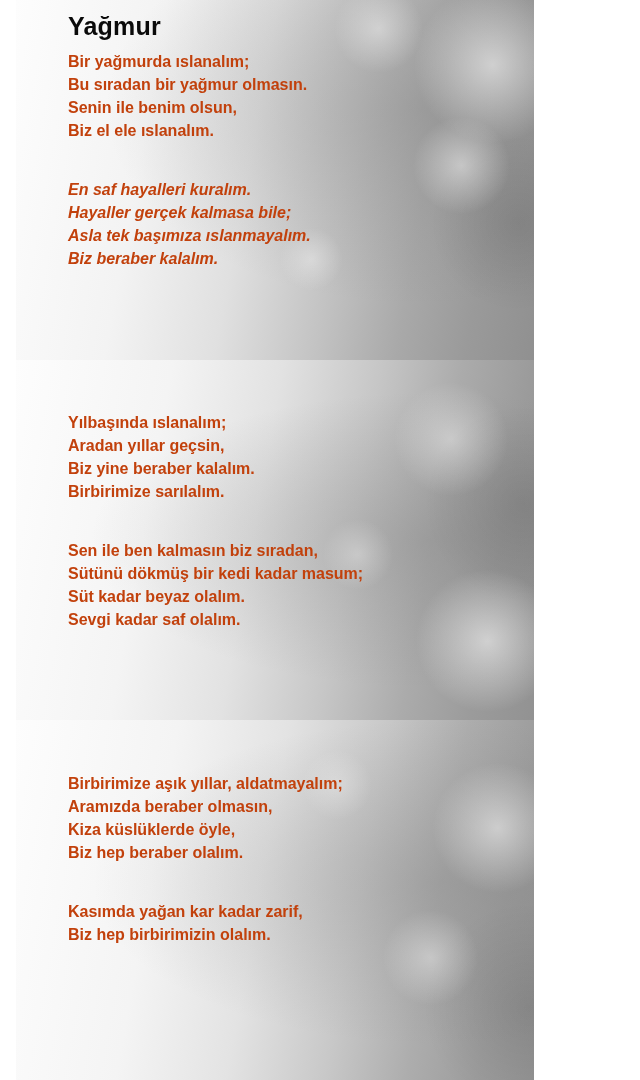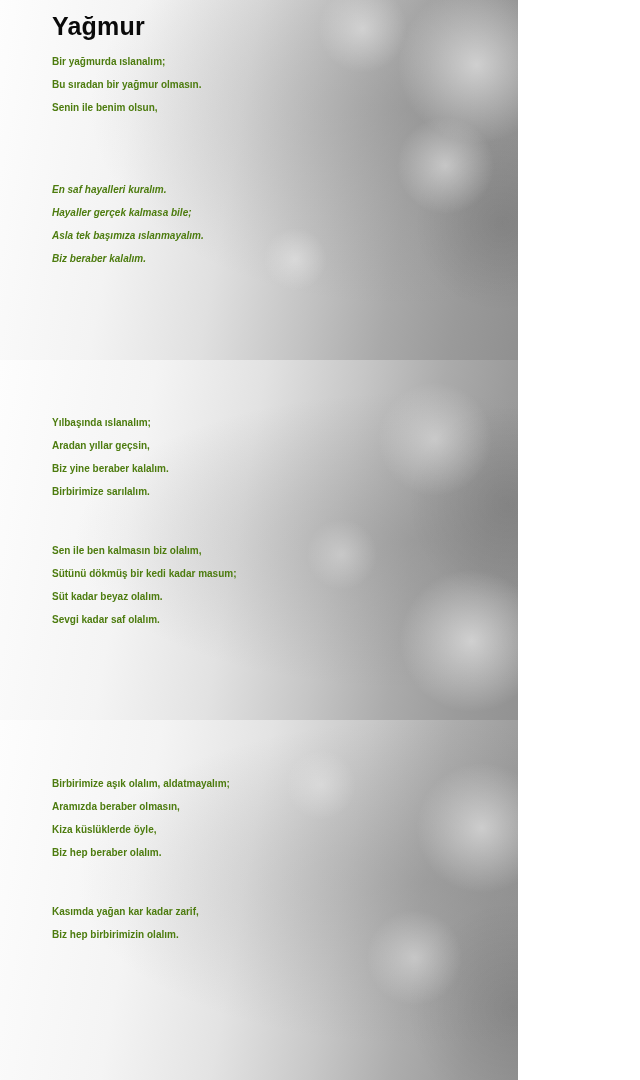--- a/index.html
+++ b/index.html
@@ -14,21 +14,21 @@
     color: #111111;
     overflow: hidden;
   }
   .page {
     position: relative;
     width: 640px;
     height: 1080px;
   }
   .panel {
     position: absolute;
-    left: 0;
+    left: 16px;
     width: 518px;
     overflow: hidden;
   }
   
   .panel-bg {
     position: absolute;
     inset: 0;
     background:
       radial-gradient(circle at 92% 18%, rgba(255,255,255,0.55) 0%, rgba(255,255,255,0) 14%),
       radial-gradient(circle at 86% 46%, rgba(255,255,255,0.45) 0%, rgba(255,255,255,0) 10%),
@@ -72,23 +72,23 @@
     font-size: 25px;
     font-weight: bold;
     color: #0a0a0a;
     letter-spacing: 0.2px;
   }
   .stanza {
     position: absolute;
     left: 52px;
   }
   .line {
-    font-size: 10px;
+    font-size: 16px;
     font-weight: bold;
-    color: #4d7c0f;
+    color: #c2410c;
     line-height: 23px;
     white-space: pre;
   }
   
   .p1-s1 { top: 50px; }
   .p1-s2 { top: 178px; font-style: italic; }
   
   .p2-s1 { top: 51px; }
   .p2-s2 { top: 179px; }
   
@@ -102,20 +102,21 @@
 
   <section class="panel panel-1">
     <div class="panel-bg"></div>
     <div class="content">
       <div class="title">Yağmur</div>
 
       <div class="stanza p1-s1">
         <div class="line">Bir yağmurda ıslanalım;</div>
         <div class="line">Bu sıradan bir yağmur olmasın.</div>
         <div class="line">Senin ile benim olsun,</div>
+        <div class="line">Biz el ele ıslanalım.</div>
       </div>
 
       <div class="stanza p1-s2">
         <div class="line">En saf hayalleri kuralım.</div>
         <div class="line">Hayaller gerçek kalmasa bile;</div>
         <div class="line">Asla tek başımıza ıslanmayalım.</div>
         <div class="line">Biz beraber kalalım.</div>
       </div>
     </div>
   </section>
@@ -124,33 +125,33 @@
     <div class="panel-bg"></div>
     <div class="content">
       <div class="stanza p2-s1">
         <div class="line">Yılbaşında ıslanalım;</div>
         <div class="line">Aradan yıllar geçsin,</div>
         <div class="line">Biz yine beraber kalalım.</div>
         <div class="line">Birbirimize sarılalım.</div>
       </div>
 
       <div class="stanza p2-s2">
-        <div class="line">Sen ile ben kalmasın biz olalım,</div>
+        <div class="line">Sen ile ben kalmasın biz sıradan,</div>
         <div class="line">Sütünü dökmüş bir kedi kadar masum;</div>
         <div class="line">Süt kadar beyaz olalım.</div>
         <div class="line">Sevgi kadar saf olalım.</div>
       </div>
     </div>
   </section>
 
   <section class="panel panel-3">
     <div class="panel-bg"></div>
     <div class="content">
       <div class="stanza p3-s1">
-        <div class="line">Birbirimize aşık olalım, aldatmayalım;</div>
+        <div class="line">Birbirimize aşık yıllar, aldatmayalım;</div>
         <div class="line">Aramızda beraber olmasın,</div>
         <div class="line">Kiza küslüklerde öyle,</div>
         <div class="line">Biz hep beraber olalım.</div>
       </div>
 
       <div class="stanza p3-s2">
         <div class="line">Kasımda yağan kar kadar zarif,</div>
         <div class="line">Biz hep birbirimizin olalım.</div>
       </div>
     </div>

